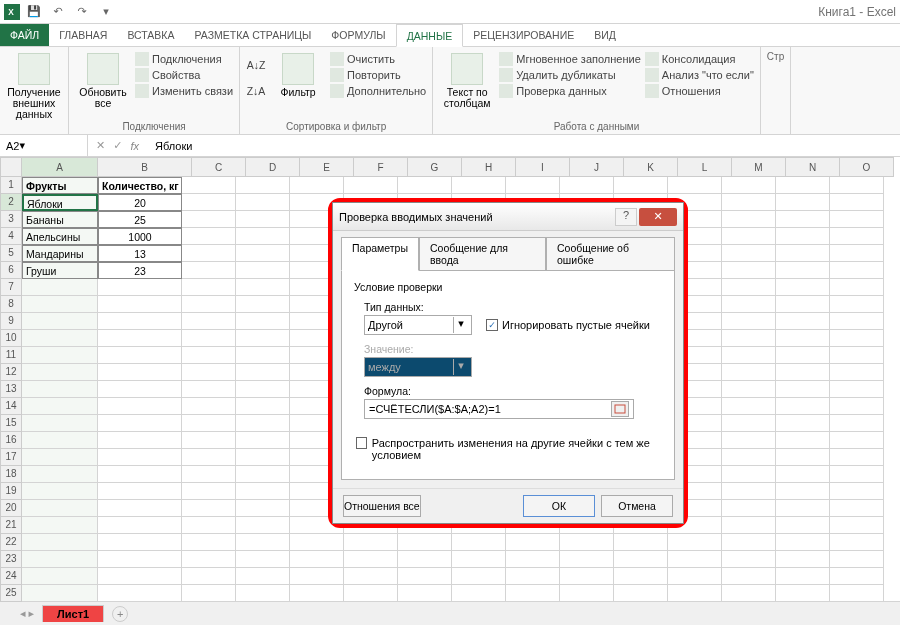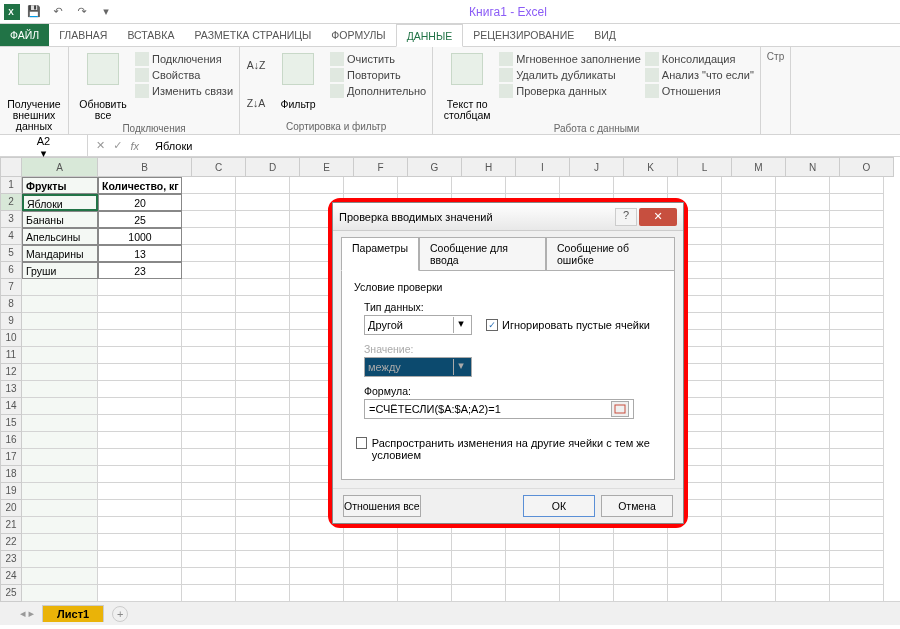--- a/index.html
+++ b/index.html
@@ -1,37 +1,37 @@
 <!DOCTYPE html>
 <html><head>
 <meta charset="utf-8">
 <style>
 *{margin:0;padding:0;box-sizing:border-box;font-family:"Segoe UI",Tahoma,sans-serif;font-size:11px;}
 body{width:900px;height:629px;overflow:hidden;background:#fff;position:relative;}
 .qat{height:24px;background:#fff;border-bottom:1px solid #d4d4d4;display:flex;align-items:center;padding:0 4px;gap:4px;}
 .qat-logo{width:16px;height:16px;background:#217346;display:flex;align-items:center;justify-content:center;}
 .qat-logo svg{width:12px;height:12px;}
 .qat-btn{width:20px;height:20px;display:flex;align-items:center;justify-content:center;color:#666;cursor:pointer;}
-.qat-title{flex:1;text-align:center;color:#8b5cf6;font-size:12px;}
+.qat-title{flex:1;text-align:right;color:#737373;font-size:12px;}
 .tabs{height:23px;display:flex;background:#fff;border-bottom:1px solid #d4d4d4;}
 .tab{padding:0 10px;line-height:23px;color:#555;text-transform:uppercase;font-size:10.5px;cursor:pointer;}
 .tab.file{background:#217346;color:#fff;}
 .tab.active{border:1px solid #d4d4d4;border-bottom:1px solid #fff;background:#fff;margin-bottom:-1px;color:#217346;}
 .ribbon{height:88px;background:#f8f8f8;border-bottom:1px solid #d4d4d4;display:flex;}
 .rgroup{border-right:1px solid #d4d4d4;padding:2px 6px 0;display:flex;flex-direction:column;height:100%;}
 .rgroup-body{flex:1;display:flex;align-items:flex-start;gap:4px;}
 .rgroup-label{text-align:center;color:#666;font-size:10px;padding:2px 0;}
-.big-btn{display:flex;flex-direction:column;align-items:center;width:56px;text-align:center;gap:14px;cursor:pointer;padding-top:4px;}
+.big-btn{display:flex;flex-direction:column;align-items:center;width:56px;text-align:center;gap:2px;cursor:pointer;padding-top:4px;}
 .big-btn .ico{width:32px;height:32px;background:#e8f0e8;border:1px solid #c8d8c8;}
 .big-btn span{font-size:10.5px;line-height:11px;}
 .small-stack{display:flex;flex-direction:column;gap:2px;padding-top:3px;}
 .small-btn{display:flex;align-items:center;gap:3px;font-size:10.5px;color:#444;cursor:pointer;white-space:nowrap;}
 .small-btn .sico{width:14px;height:14px;background:#e0e8e0;display:inline-block;}
 .fbar{height:22px;border-bottom:1px solid #d4d4d4;display:flex;align-items:center;background:#fff;}
-.name-box{width:88px;border-right:1px solid #d4d4d4;padding:0 6px;height:100%;display:flex;align-items:center;justify-content:flex-start;flex-direction:column;}
+.name-box{width:88px;border-right:1px solid #d4d4d4;padding:0 6px;height:100%;display:flex;align-items:center;justify-content:flex-start;}
 .fbar-btns{display:flex;align-items:center;gap:8px;padding:0 8px;color:#999;}
 .fx{font-style:italic;color:#888;}
 .formula-val{padding:0 8px;flex:1;}
 .grid-wrap{display:flex;height:444px;}
 .row-hdrs{width:22px;background:#f0f0f0;}
 .corner{height:20px;border:1px solid #ccc;background:#f0f0f0;}
 .rh{height:17px;border:1px solid #ccc;border-top:none;text-align:center;line-height:16px;font-size:10px;color:#555;background:#f0f0f0;}
 .rh.sel{background:#d8e8d8;}
 .grid-main{flex:1;overflow:hidden;}
 .col-hdrs{display:flex;height:20px;}
@@ -43,21 +43,21 @@
 .row{display:flex;height:17px;}
 .cell{width:54px;border-right:1px solid #d4d4d4;border-bottom:1px solid #d4d4d4;padding:0 3px;line-height:16px;font-size:10.5px;white-space:nowrap;overflow:hidden;}
 .cell.first{width:76px;}
 .cell.second{width:84px;text-align:center;}
 .cell.bold{font-weight:bold;}
 .cell.brd{border:1px solid #888;}
 .cell.selcol{background:#f4f8f4;}
 .cell.active{border:2px solid #217346 !important;}
 .sheet-tabs{height:24px;border-top:1px solid #d4d4d4;display:flex;align-items:center;background:#f0f0f0;padding-left:20px;gap:8px;}
 .sheet-nav{color:#999;display:flex;gap:4px;}
-.sheet-tab{background:#eab308;border:1px solid #ccc;border-bottom:none;padding:2px 14px;font-size:11px;font-weight:bold;}
+.sheet-tab{background:#ef4444;border:1px solid #ccc;border-bottom:none;padding:2px 14px;font-size:11px;font-weight:bold;}
 .sheet-add{width:16px;height:16px;border:1px solid #ccc;border-radius:50%;display:flex;align-items:center;justify-content:center;color:#888;cursor:pointer;}
 .dialog-overlay{position:absolute;left:328px;top:198px;width:360px;border:4px solid #ff0000;border-radius:12px;}
 .dialog{background:#f0f0f0;border:1px solid #888;}
 .dlg-title{height:28px;background:linear-gradient(#fff,#e8e8e8);border-bottom:1px solid #ccc;display:flex;align-items:center;padding:0 6px;font-size:11px;}
 .dlg-title-text{flex:1;}
 .dlg-help{width:22px;height:18px;text-align:center;color:#555;cursor:pointer;border:1px solid #ccc;background:#f4f4f4;margin-right:2px;}
 .dlg-close{width:38px;height:18px;background:#c74f3f;color:#fff;display:flex;align-items:center;justify-content:center;cursor:pointer;border-radius:2px;}
 .dlg-tabs{display:flex;padding:6px 8px 0;gap:0;}
 .dlg-tab{padding:4px 10px;border:1px solid #b0b0b0;background:#f6f6f6;font-size:10.5px;cursor:pointer;margin-bottom:-1px;}
 .dlg-tab.active{background:#fff;border-bottom:1px solid #fff;}
@@ -136,21 +136,21 @@
         <div class="small-btn">
             <span class="sico"></span>
             <span>Изменить связи</span>
           </div>
       </div>
     </div>
     <div class="rgroup-label">Подключения</div>
   </div>
   <div class="rgroup">
     <div class="rgroup-body">
-      <div class="small-stack" style="gap:12px;">
+      <div class="small-stack" style="gap:0;">
         <div class="small-btn" style="width:20px;height:26px;justify-content:center;">A↓Z</div>
         <div class="small-btn" style="width:20px;height:26px;justify-content:center;">Z↓A</div>
       </div>
       <div class="big-btn">
           <div class="ico"></div>
           <span>Фильтр</span>
         </div>
       <div class="small-stack">
         <div class="small-btn">
             <span class="sico"></span>

